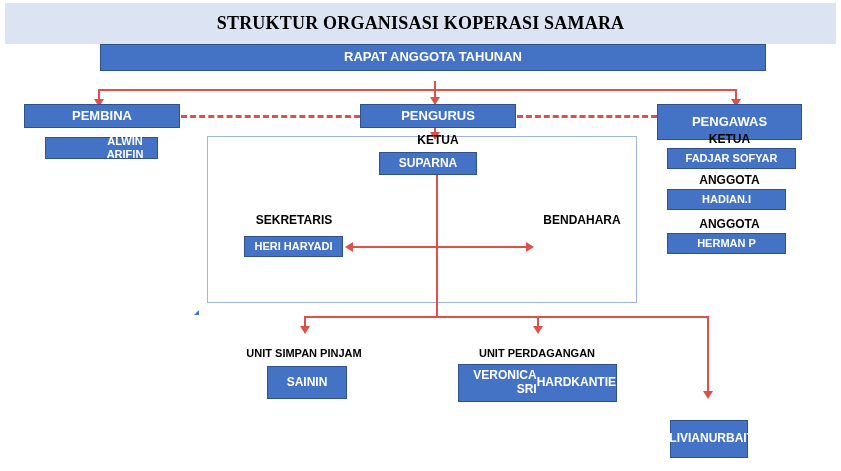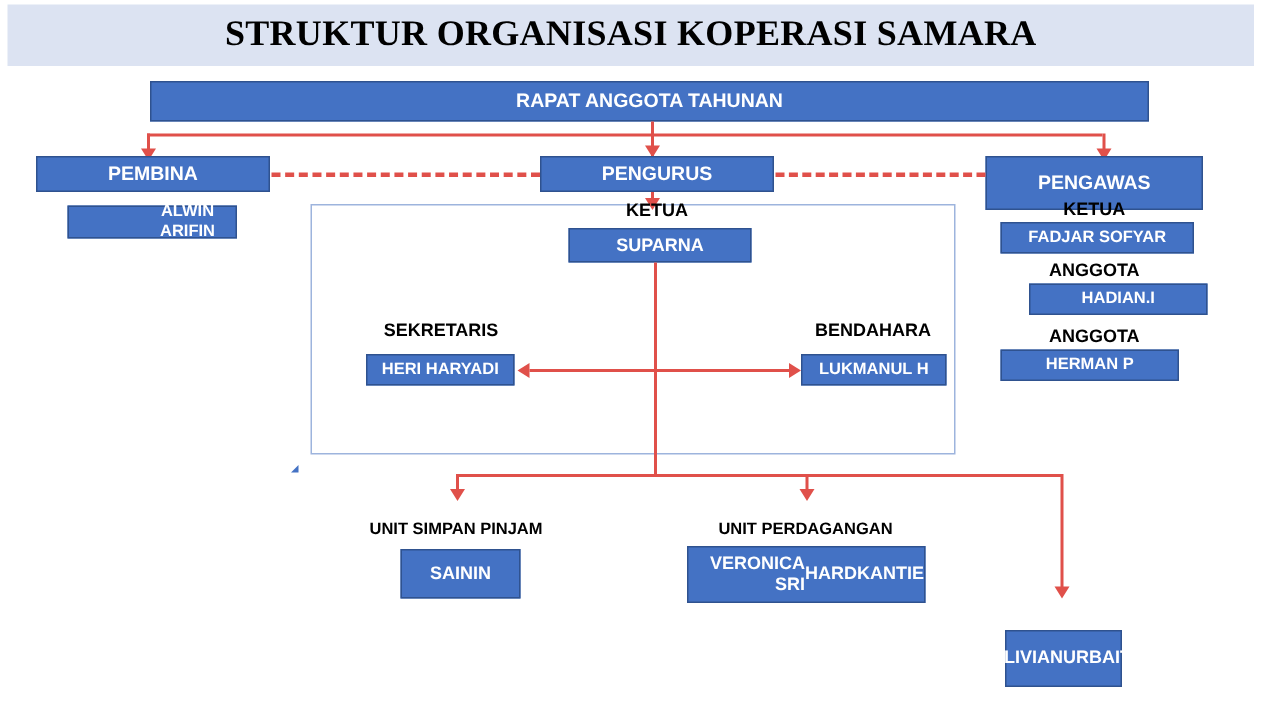--- a/index.html
+++ b/index.html
@@ -31,21 +31,21 @@
     width: 831px;
     height: 41px;
     background: #dce3f2;
     display: flex;
     align-items: center;
     justify-content: center;
   }
   .title-text {
     font-family: "Liberation Serif", serif;
     font-weight: bold;
-    font-size: 24px;
+    font-size: 18px;
     letter-spacing: 0.2px;
     color: #000000;
     white-space: nowrap;
   }
 
   
   .box {
     position: absolute;
     background: #4472c4;
     border: 1px solid #2f528f;
@@ -129,21 +129,21 @@
 </style>
 </head>
 <body>
 
 <div id="canvas">
 
   <div class="title-banner">
     <span class="title-text">STRUKTUR ORGANISASI KOPERASI SAMARA</span>
   </div>
 
-  <div class="box" style="left:100px; top:54px; width:666px; height:27px; font-size:13px;">
+  <div class="box" style="left:100px; top:44px; width:666px; height:27px; font-size:13px;">
     <span class="line">RAPAT ANGGOTA TAHUNAN</span>
   </div>
 
   <div class="ln-v" style="left:434px; top:81px; height:23px;"></div>
   <div class="ln-h" style="left:98px; top:89px; width:637px;"></div>
 
   <div class="ln-v" style="left:98px; top:89px; height:12px;"></div>
   <div class="arrow-d" style="left:94px; top:99px;"></div>
 
   <div class="arrow-d" style="left:430px; top:97px;"></div>
@@ -169,57 +169,54 @@
   <div class="box" style="left:45px; top:137px; width:113px; height:22px; font-size:11px;padding-left:47px;">
     <span class="line">ALWIN ARIFIN</span>
   </div>
 
   <div class="caption" style="left:657px; top:132px; width:145px; font-size:12px;">KETUA</div>
   <div class="box" style="left:667px; top:148px; width:129px; height:21px; font-size:11px;">
     <span class="line">FADJAR SOFYAR</span>
   </div>
 
   <div class="caption" style="left:657px; top:173px; width:145px; font-size:12px;">ANGGOTA</div>
-  <div class="box" style="left:667px; top:189px; width:119px; height:21px; font-size:11px;margin-left:19px;">
+  <div class="box" style="left:667px; top:189px; width:119px; height:21px; font-size:11px;">
     <span class="line">HADIAN.I</span>
   </div>
 
   <div class="caption" style="left:657px; top:217px; width:145px; font-size:12px;">ANGGOTA</div>
   <div class="box" style="left:667px; top:233px; width:119px; height:21px; font-size:11px;">
     <span class="line">HERMAN P</span>
   </div>
 
   <div class="container-rect" style="left:207px; top:136px; width:430px; height:167px;"></div>
   <div class="corner-marker" style="left:194px; top:310px;"></div>
 
   <div class="ln-v" style="left:434px; top:128px; height:8px;"></div>
   <div class="arrow-d" style="left:430px; top:132px;"></div>
 
   <div class="caption" style="left:358px; top:133px; width:160px; font-size:12px;">KETUA</div>
-  <div class="box" style="left:379px; top:152px; width:122px; height:23px; font-size:12px;">
+  <div class="box" style="left:379px; top:152px; width:98px; height:23px; font-size:12px;">
     <span class="line">SUPARNA</span>
   </div>
 
   <div class="ln-v" style="left:436px; top:175px; height:141px;"></div>
 
   <div class="ln-h" style="left:353px; top:246px; width:84px;"></div>
   <div class="arrow-l" style="left:345px; top:242px;"></div>
 
   <div class="ln-h" style="left:436px; top:246px; width:90px;"></div>
   <div class="arrow-r" style="left:526px; top:242px;"></div>
 
   <div class="caption" style="left:238px; top:213px; width:112px; font-size:12px;">SEKRETARIS</div>
   <div class="box" style="left:244px; top:236px; width:99px; height:21px; font-size:11px;">
     <span class="line">HERI HARYADI</span>
   </div>
 
   <div class="caption" style="left:527px; top:213px; width:110px; font-size:12px;">BENDAHARA</div>
-  <div class="box" style="left:534px; top:236px; width:97px; height:21px; font-size:11px;">
-    <span class="line">LUKMANUL H</span>
-  </div>
 
   <div class="ln-h" style="left:304px; top:316px; width:404px;"></div>
 
   <div class="ln-v" style="left:304px; top:316px; height:12px;"></div>
   <div class="arrow-d" style="left:300px; top:326px;"></div>
 
   <div class="ln-v" style="left:537px; top:316px; height:12px;"></div>
   <div class="arrow-d" style="left:533px; top:326px;"></div>
 
   <div class="ln-v" style="left:707px; top:316px; height:77px;"></div>

